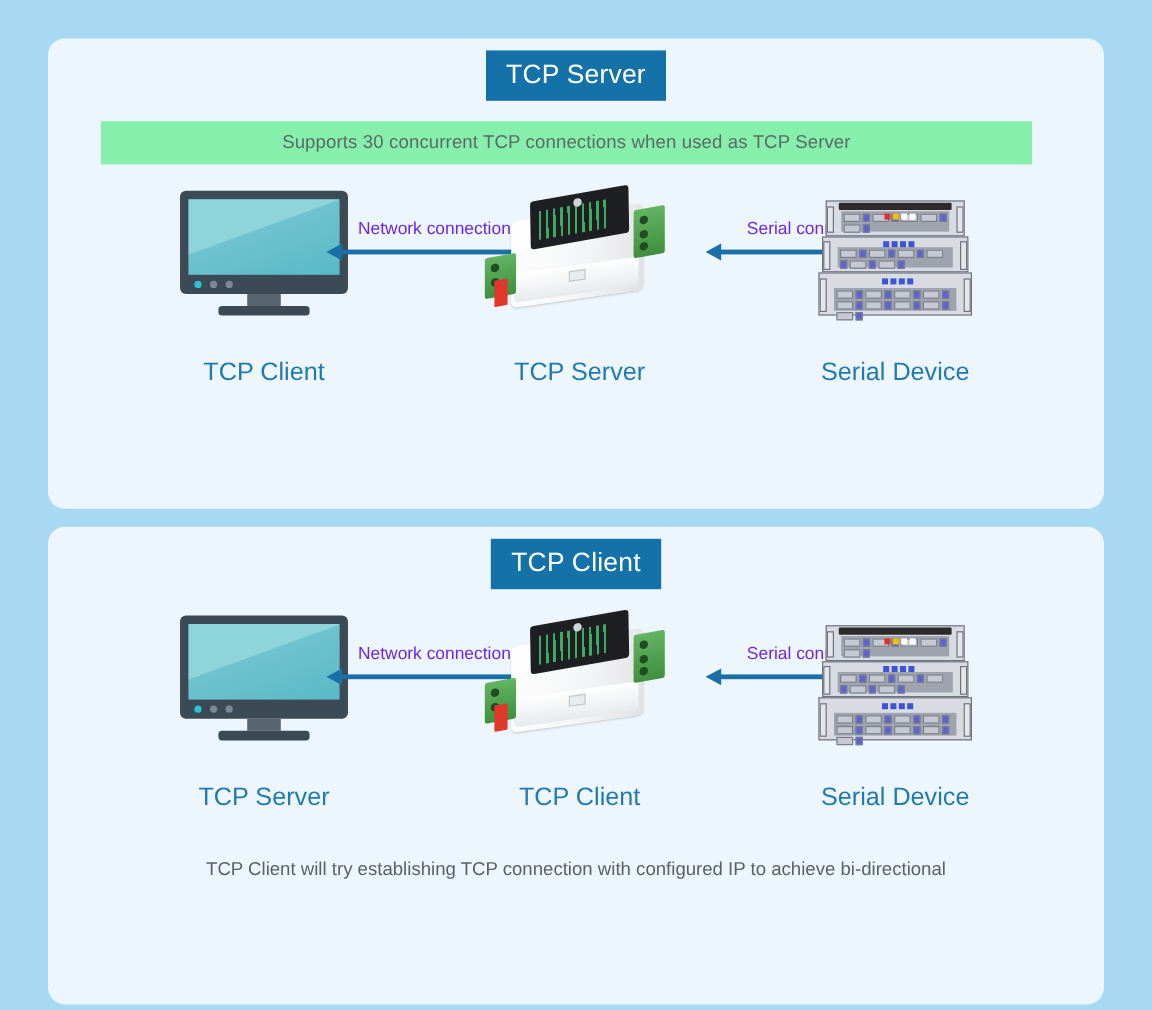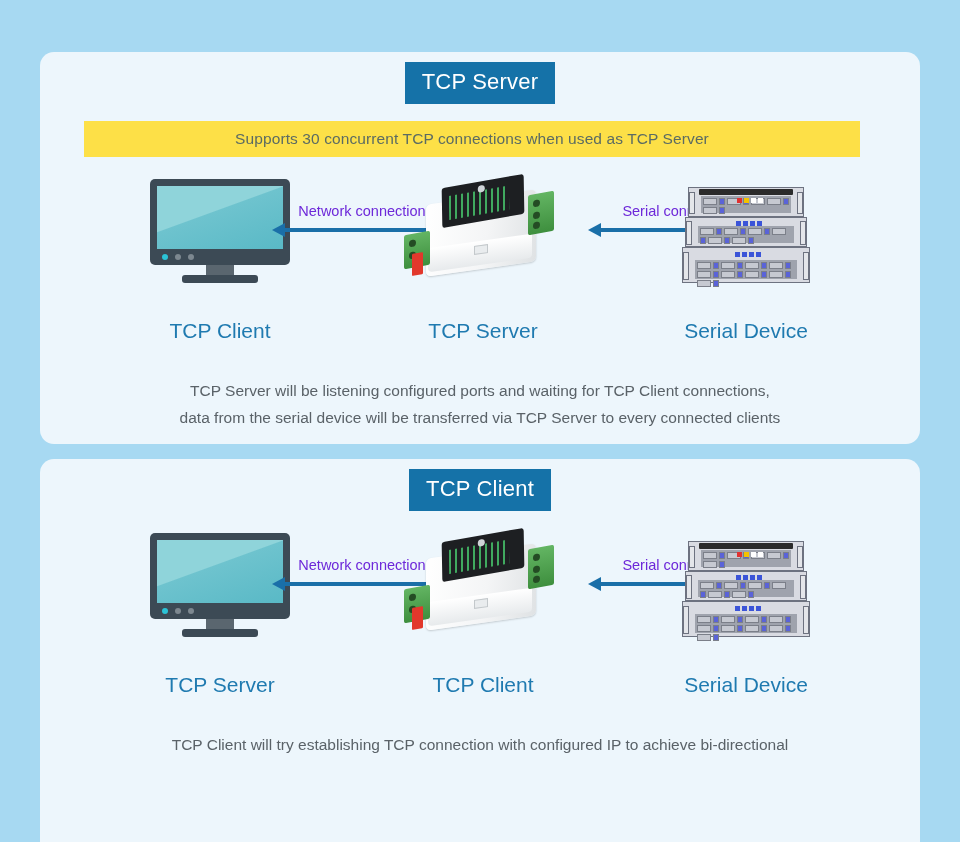--- a/index.html
+++ b/index.html
@@ -11,21 +11,21 @@
     height: 842px;
     background: #a7d9f2;
     font-family: "Liberation Sans", sans-serif;
     overflow: hidden;
   }
   .page {
     position: relative;
     width: 960px;
     height: 842px;
     box-sizing: border-box;
-    padding: 52px 40px;
+    padding: 32px 40px;
   }
   .card {
     position: relative;
     background: #edf6fc;
     border-radius: 14px;
     box-sizing: border-box;
     width: 880px;
     overflow: hidden;
   }
   .card-top { height: 392px; }
@@ -43,21 +43,21 @@
     font-size: 22px;
     line-height: 1;
     padding: 9px 17px 11px 17px;
     letter-spacing: 0.2px;
     white-space: nowrap;
   }
 
   
   .sub-banner {
     margin: 17px 60px 0 44px;
-    background: #fde047;
+    background: #86efac;
     height: 36px;
     display: flex;
     align-items: center;
     justify-content: center;
   }
   .sub-banner span {
     color: #5b6b63;
     font-size: 15.5px;
     letter-spacing: 0.1px;
   }
@@ -397,24 +397,20 @@
         </div>
       </div>
     </div>
 
     <div class="labels">
       <div class="nlabel nl-left">TCP Client</div>
       <div class="nlabel nl-mid">TCP Server</div>
       <div class="nlabel nl-right">Serial Device</div>
     </div>
 
-    <div class="desc">
-      <div>TCP Server will be listening configured ports and waiting for TCP Client connections,</div>
-      <div>data from the serial device will be transferred via TCP Server to every connected clients</div>
-    </div>
   </div>
 
   <div class="card card-bottom">
 
     <div class="badge-wrap">
       <div class="badge">TCP Client</div>
     </div>
 
 
     <div class="diagram">

